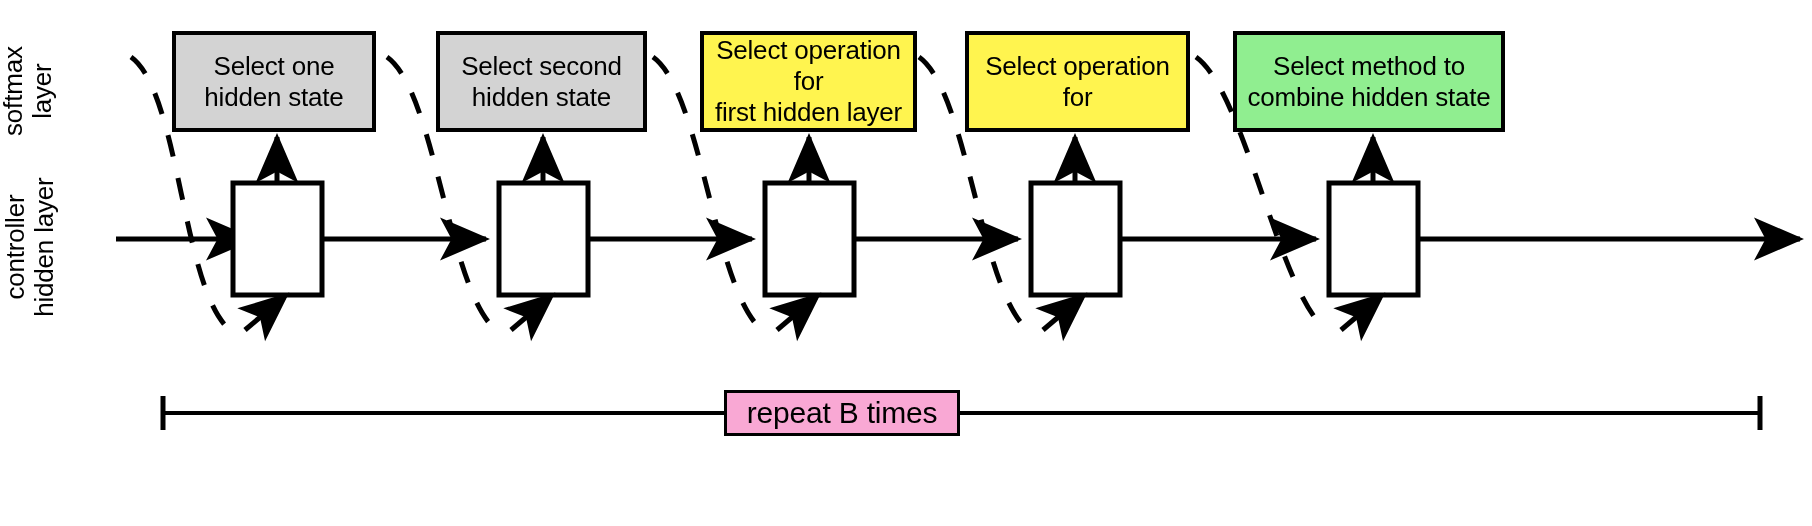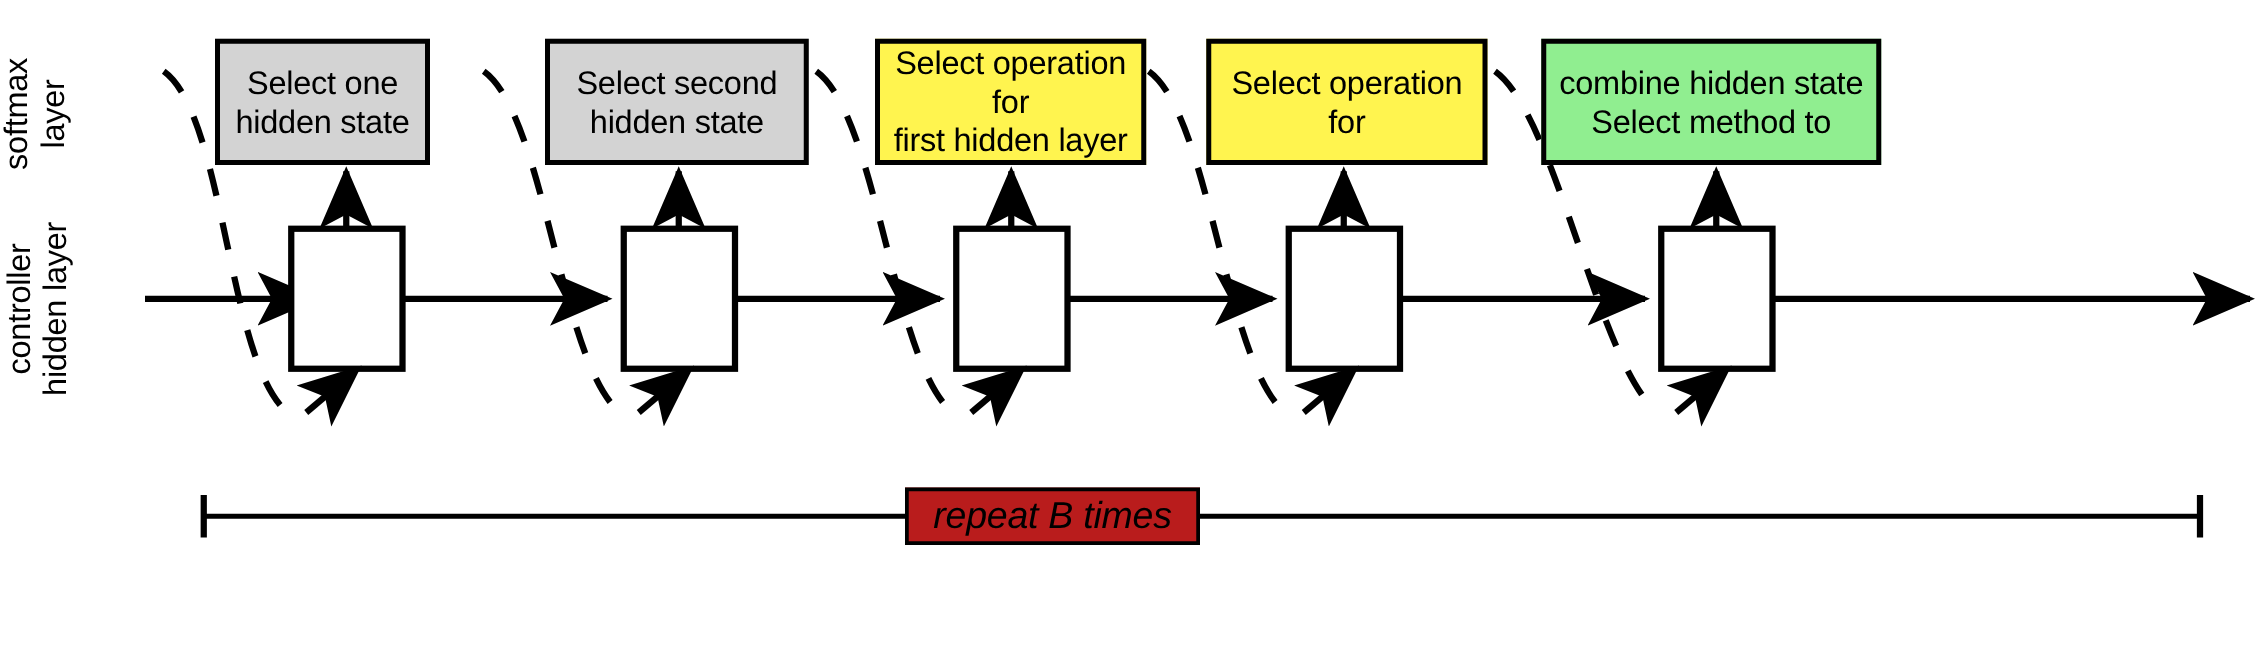--- a/index.html
+++ b/index.html
@@ -46,28 +46,27 @@
     font-size: 26px;
     line-height: 1.18;
     color: #000000;
     letter-spacing: -0.2px;
   }
   .softmax-box span { display: block; }
   .repeat-label {
     position: absolute;
     box-sizing: border-box;
     border: 3px solid #000000;
-    background: #b91c1c;
+    background: #f9a8d4;
     display: flex;
     align-items: center;
     justify-content: center;
     font-size: 30px;
     color: #000000;
     letter-spacing: -0.2px;
-    font-style: italic;
   }
 </style>
 </head>
 <body>
 
 <div id="canvas">
 
   <div class="axis-label" style="left:-42px; top:62px; width:140px; transform: rotate(-90deg);">
     <div>softmax</div>
     <div>layer</div>
@@ -129,21 +128,21 @@
       <line x1="1341" y1="330" x2="1380" y2="297" stroke="#000000" stroke-width="5" marker-end="url(#arrowDash)"></line>
     </g>
 
     <g>
       <line x1="163" y1="413" x2="1760" y2="413" stroke="#000000" stroke-width="4"></line>
       <line x1="163" y1="396" x2="163" y2="430" stroke="#000000" stroke-width="5"></line>
       <line x1="1760" y1="396" x2="1760" y2="430" stroke="#000000" stroke-width="5"></line>
     </g>
   </svg>
 
-  <div class="softmax-box" style="left:172px; top:31px; width:172px; height:101px; background:#d3d3d3;">
+  <div class="softmax-box" style="left:172px; top:31px; width:204px; height:101px; background:#d3d3d3;">
     <div>
       <span>Select one</span>
       <span>hidden state</span>
     </div>
   </div>
 
   <div class="softmax-box" style="left:436px; top:31px; width:211px; height:101px; background:#d3d3d3;justify-content:center;">
     <div>
       <span>Select second</span>
       <span>hidden state</span>
@@ -158,22 +157,22 @@
   </div>
 
   <div class="softmax-box" style="left:965px; top:31px; width:225px; height:101px; background:#fff44f;">
     <div>
       <span>Select operation for</span>
     </div>
   </div>
 
   <div class="softmax-box" style="left:1233px; top:31px; width:272px; height:101px; background:#90ee90;">
     <div>
+      <span>Select method to</span>
       <span>combine hidden state</span>
-      <span>Select method to</span>
     </div>
   </div>
 
   <div class="repeat-label" style="left:724px; top:390px; width:236px; height:46px;">
     <span>repeat B times</span>
   </div>
 
 </div>
 
 </body></html>

